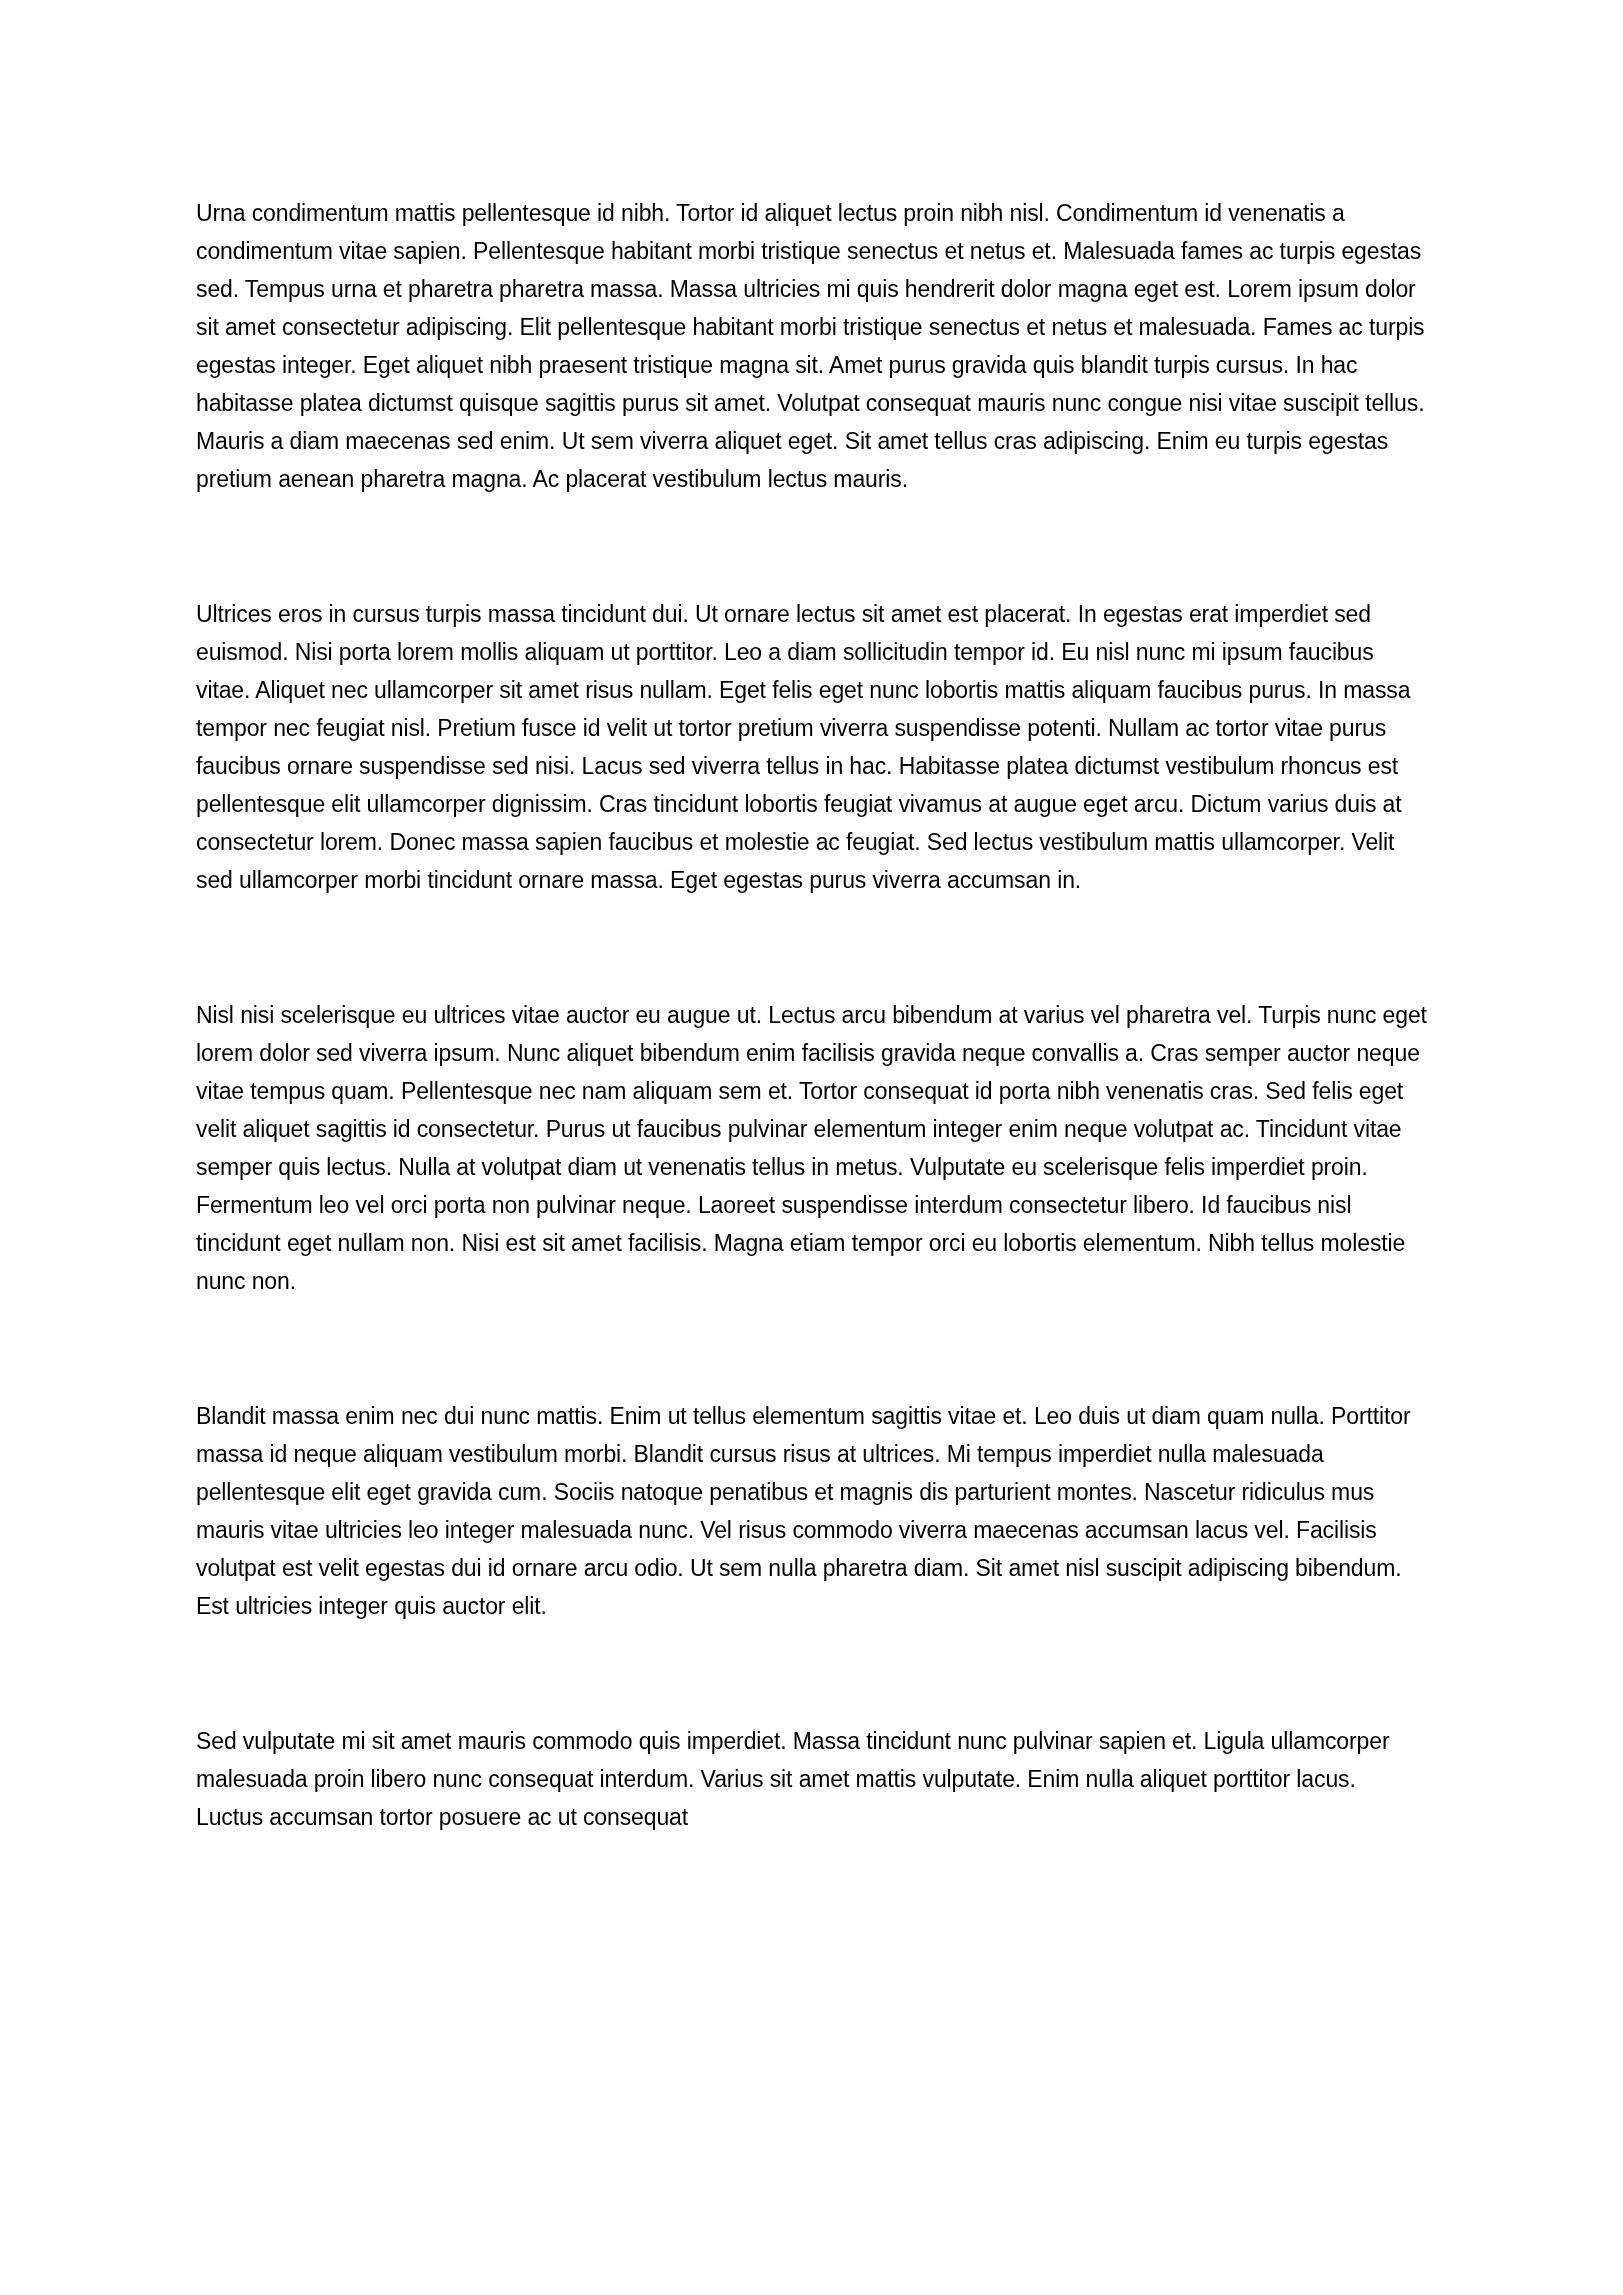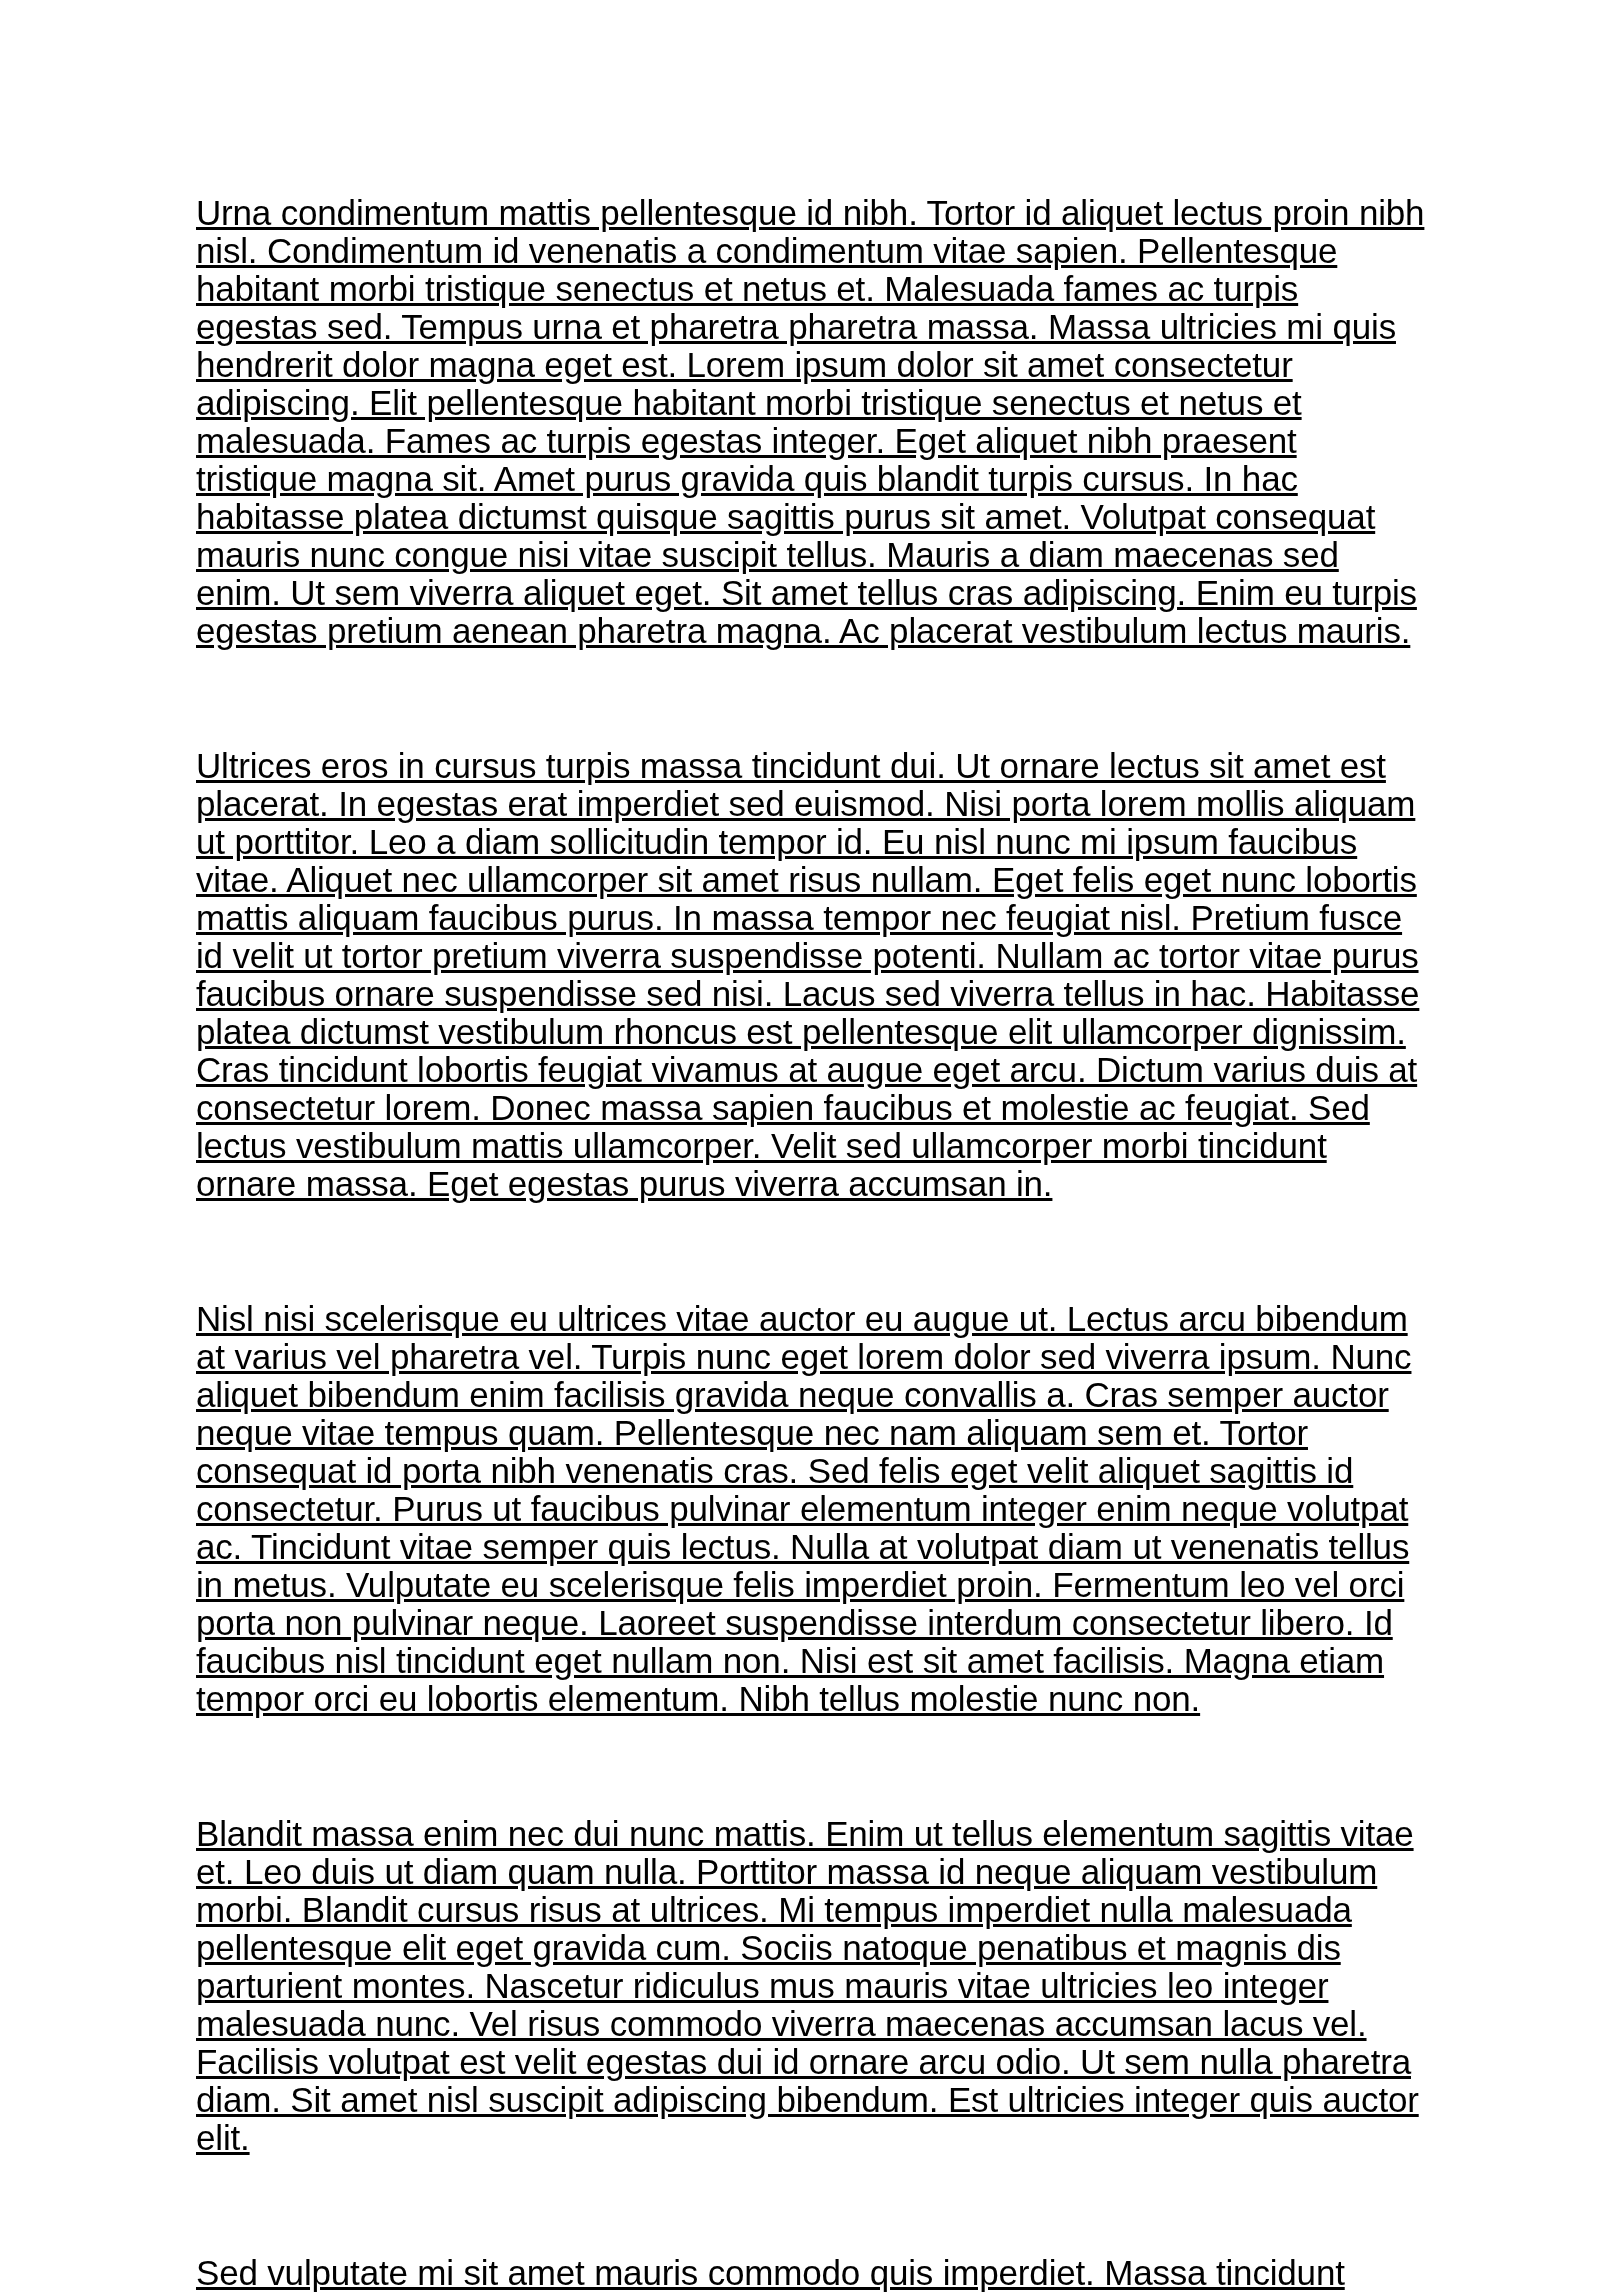--- a/index.html
+++ b/index.html
@@ -18,32 +18,31 @@
     overflow: hidden;
   }
   .page {
     width: 1623px;
     height: 2295px;
     background: var(--bg);
     padding: 194px 196px 0 196px;
   }
   .page p {
     font-family: "Liberation Sans", "DejaVu Sans", sans-serif;
-    font-size: 35px;
+    font-size: 23px;
     line-height: 38px;
     letter-spacing: -0.005em;
     color: var(--fg);
     margin: 0 0 97px 0;
     text-align: left;
-    text-decoration: underline;
   }
 </style>
 </head>
 <body>
 
 <div class="page">
   <p>Urna condimentum mattis pellentesque id nibh. Tortor id aliquet lectus proin nibh nisl. Condimentum id venenatis a condimentum vitae sapien. Pellentesque habitant morbi tristique senectus et netus et. Malesuada fames ac turpis egestas sed. Tempus urna et pharetra pharetra massa. Massa ultricies mi quis hendrerit dolor magna eget est. Lorem ipsum dolor sit amet consectetur adipiscing. Elit pellentesque habitant morbi tristique senectus et netus et malesuada. Fames ac turpis egestas integer. Eget aliquet nibh praesent tristique magna sit. Amet purus gravida quis blandit turpis cursus. In hac habitasse platea dictumst quisque sagittis purus sit amet. Volutpat consequat mauris nunc congue nisi vitae suscipit tellus. Mauris a diam maecenas sed enim. Ut sem viverra aliquet eget. Sit amet tellus cras adipiscing. Enim eu turpis egestas pretium aenean pharetra magna. Ac placerat vestibulum lectus mauris.</p>
   <p>Ultrices eros in cursus turpis massa tincidunt dui. Ut ornare lectus sit amet est placerat. In egestas erat imperdiet sed euismod. Nisi porta lorem mollis aliquam ut porttitor. Leo a diam sollicitudin tempor id. Eu nisl nunc mi ipsum faucibus vitae. Aliquet nec ullamcorper sit amet risus nullam. Eget felis eget nunc lobortis mattis aliquam faucibus purus. In massa tempor nec feugiat nisl. Pretium fusce id velit ut tortor pretium viverra suspendisse potenti. Nullam ac tortor vitae purus faucibus ornare suspendisse sed nisi. Lacus sed viverra tellus in hac. Habitasse platea dictumst vestibulum rhoncus est pellentesque elit ullamcorper dignissim. Cras tincidunt lobortis feugiat vivamus at augue eget arcu. Dictum varius duis at consectetur lorem. Donec massa sapien faucibus et molestie ac feugiat. Sed lectus vestibulum mattis ullamcorper. Velit sed ullamcorper morbi tincidunt ornare massa. Eget egestas purus viverra accumsan in.</p>
   <p>Nisl nisi scelerisque eu ultrices vitae auctor eu augue ut. Lectus arcu bibendum at varius vel pharetra vel. Turpis nunc eget lorem dolor sed viverra ipsum. Nunc aliquet bibendum enim facilisis gravida neque convallis a. Cras semper auctor neque vitae tempus quam. Pellentesque nec nam aliquam sem et. Tortor consequat id porta nibh venenatis cras. Sed felis eget velit aliquet sagittis id consectetur. Purus ut faucibus pulvinar elementum integer enim neque volutpat ac. Tincidunt vitae semper quis lectus. Nulla at volutpat diam ut venenatis tellus in metus. Vulputate eu scelerisque felis imperdiet proin. Fermentum leo vel orci porta non pulvinar neque. Laoreet suspendisse interdum consectetur libero. Id faucibus nisl tincidunt eget nullam non. Nisi est sit amet facilisis. Magna etiam tempor orci eu lobortis elementum. Nibh tellus molestie nunc non.</p>
   <p>Blandit massa enim nec dui nunc mattis. Enim ut tellus elementum sagittis vitae et. Leo duis ut diam quam nulla. Porttitor massa id neque aliquam vestibulum morbi. Blandit cursus risus at ultrices. Mi tempus imperdiet nulla malesuada pellentesque elit eget gravida cum. Sociis natoque penatibus et magnis dis parturient montes. Nascetur ridiculus mus mauris vitae ultricies leo integer malesuada nunc. Vel risus commodo viverra maecenas accumsan lacus vel. Facilisis volutpat est velit egestas dui id ornare arcu odio. Ut sem nulla pharetra diam. Sit amet nisl suscipit adipiscing bibendum. Est ultricies integer quis auctor elit.</p>
-  <p>Sed vulputate mi sit amet mauris commodo quis imperdiet. Massa tincidunt nunc pulvinar sapien et. Ligula ullamcorper malesuada proin libero nunc consequat interdum. Varius sit amet mattis vulputate. Enim nulla aliquet porttitor lacus. Luctus accumsan varius posuere ac ut consequat</p>
+  <p>Sed vulputate mi sit amet mauris commodo quis imperdiet. Massa tincidunt nunc pulvinar sapien et. Ligula ullamcorper malesuada proin libero nunc consequat interdum. Varius sit amet mattis vulputate. Enim nulla aliquet porttitor lacus. Luctus accumsan tortor posuere ac ut consequat</p>
 </div>
 
 
 </body></html>

